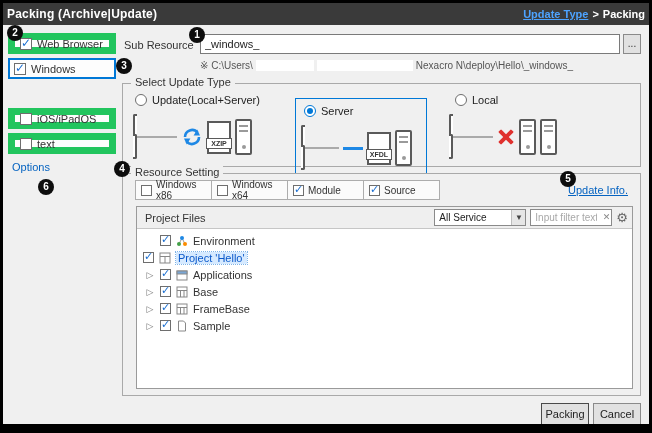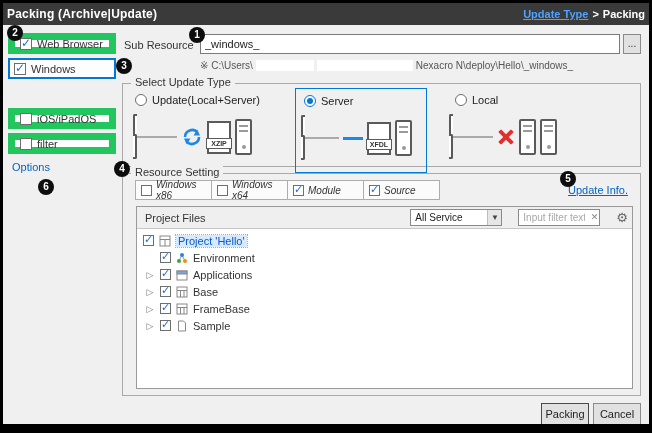--- a/index.html
+++ b/index.html
@@ -62,21 +62,21 @@
 
   
   .groupbox { position:absolute; border:1px solid #a9a9a9; background:#f0f0f0; }
   .groupbox .group-label { position:absolute; left:8px; top:-8px; background:#f0f0f0;
         padding:0 4px; font-size:11px; color:#333; }
   .gb-update { left:119px; top:80px; width:519px; height:84px; }
   .gb-resource { left:119px; top:170px; width:519px; height:223px; }
 
   .radio-row { position:absolute; display:flex; align-items:center; gap:5px;
         font-size:11px; color:#222; cursor:pointer; }
-  .server-box { position:absolute; left:172px; top:4px; width:132px; height:85px;
+  .server-box { position:absolute; left:172px; top:14px; width:132px; height:85px;
         border:1px solid #0078d7; }
   .icon-row { position:absolute; display:flex; align-items:center; gap:4px; }
 
   
   .monitor { width:44px; position:relative; flex:0 0 auto; }
   .monitor .screen { width:44px; height:27px; border:2px solid #5a5a5a; background:#fff;
         border-radius:2px; padding:2px; }
   .monitor .screen i { display:block; width:100%; height:100%; background:#e2e2e2;
         border:1px solid #aaa; }
   .monitor .neck { width:10px; height:4px; background:#777; margin:0 auto; }
@@ -99,33 +99,33 @@
   .bluelink { width:20px; height:3px; background:#1e88e5; flex:0 0 auto; }
   .redx { position:relative; width:18px; height:18px; flex:0 0 auto; }
   .redx::before, .redx::after { content:""; position:absolute; left:0; top:7px;
         width:18px; height:4px; background:#e0312e; border-radius:1px; }
   .redx::before { transform:rotate(45deg); } .redx::after { transform:rotate(-45deg); }
 
   
   .res-checks { position:absolute; left:12px; top:6px; display:flex; }
   .res-cell { width:77px; height:20px; border:1px solid #adadad; margin-left:-1px;
         background:#fbfbfb; display:flex; align-items:center; gap:4px; padding-left:5px;
-        font-size:10px; color:#333; cursor:pointer;font-style:italic; }
+        font-size:10px; color:#333; cursor:pointer; }
   .res-cell:first-child { margin-left:0; }
   .update-info { position:absolute; right:12px; top:10px; font-size:11px; color:#0563c1;
         text-decoration:underline; cursor:pointer; }
 
   
   .proj-panel { position:absolute; left:13px; top:32px; width:497px; height:183px;
         border:1px solid #9a9a9a; background:#fff; }
   .proj-header { position:relative; height:22px; background:#efefef;
         border-bottom:1px solid #c6c6c6; display:flex; align-items:center; padding:0 5px;
         font-size:11px; color:#333; }
   .proj-title { margin-left:3px; }
-  .hdr-right { position:absolute; right:4px; top:2px; display:flex; align-items:center; gap:16px; }
+  .hdr-right { position:absolute; right:4px; top:2px; display:flex; align-items:center; gap:4px; }
   .combo { width:92px; height:17px; background:#fff; border:1px solid #8a8a8a;
         display:flex; align-items:center; justify-content:space-between; font-size:10px;
         color:#222; padding-left:4px; cursor:pointer; }
   .combo .arrow-box { width:14px; height:100%; background:#e6e6e6; border-left:1px solid #bdbdbd;
         display:flex; align-items:center; justify-content:center; font-size:8px; color:#444; }
   .filter-wrap { position:relative; width:82px; height:17px; }
   .filter-input { width:100%; height:100%; border:1px solid #8a8a8a; font-size:10px;
         padding:0 14px 0 4px; font-family:"Liberation Sans",sans-serif; color:#222; }
   .filter-input::placeholder { color:#a8a8a8; }
   .filter-clear { position:absolute; right:2px; top:2px; font-size:9px; color:#888;
@@ -173,21 +173,21 @@
   <div class="side-item selected" style="top:55px">
     <span class="cb checked"></span>
     <span>Windows</span>
   </div>
   <div class="side-item" style="top:105px">
     <span class="cb"></span>
     <span>iOS/iPadOS</span>
   </div>
   <div class="side-item" style="top:130px">
     <span class="cb"></span>
-    <span>filter</span>
+    <span>text</span>
   </div>
   <span class="options-link">Options</span>
 
   <span class="subdir-label">Sub Resource</span>
   <input class="subdir-input" type="text" value="_windows_" style="">
   <button class="browse-btn">...</button>
   <div class="path-note">
     <span>※ C:\Users\</span>
     <span class="redact r1"></span>
     <span class="redact r2"></span>
@@ -278,43 +278,43 @@
           </span>
           <span class="filter-wrap">
             <input class="filter-input" type="text" placeholder="Input filter text" style="">
             <span class="filter-clear">✕</span>
           </span>
           <span class="gear">⚙</span>
         </span>
       </div>
 
       <div class="tree">
-        <div class="tree-row">
-          <span class="cb sm checked"></span>
-          <span class="tico">
-            <svg width="12" height="12">
-                <rect x="1" y="1" width="10" height="10" fill="#fff" stroke="#888"></rect>
-                <line x1="1" y1="4.5" x2="11" y2="4.5" stroke="#888"></line>
-                <line x1="6" y1="4.5" x2="6" y2="11" stroke="#888"></line>
-              </svg>
-          </span>
-          <span class="tree-label selected">Project 'Hello'</span>
-        </div>
         <div class="tree-row child">
           <span class="twisty">▷</span>
           <span class="cb sm checked"></span>
           <span class="tico">
             <svg width="12" height="12">
                 <path d="M6 3 L3 9 M6 3 L9 9" stroke="#999" fill="none"></path>
                 <circle cx="6" cy="3" r="2" fill="#1e88e5"></circle>
                 <circle cx="3" cy="9" r="2" fill="#43a047"></circle>
                 <circle cx="9" cy="9" r="2" fill="#fb8c00"></circle>
               </svg>
           </span>
           <span class="tree-label">Environment</span>
+        </div>
+        <div class="tree-row">
+          <span class="cb sm checked"></span>
+          <span class="tico">
+            <svg width="12" height="12">
+                <rect x="1" y="1" width="10" height="10" fill="#fff" stroke="#888"></rect>
+                <line x1="1" y1="4.5" x2="11" y2="4.5" stroke="#888"></line>
+                <line x1="6" y1="4.5" x2="6" y2="11" stroke="#888"></line>
+              </svg>
+          </span>
+          <span class="tree-label selected">Project 'Hello'</span>
         </div>
         <div class="tree-row child">
           <span class="twisty show">▷</span>
           <span class="cb sm checked"></span>
           <span class="tico">
             <svg width="12" height="12">
                 <rect x="1" y="2" width="10" height="9" fill="#fff" stroke="#888"></rect>
                 <rect x="1" y="2" width="10" height="3" fill="#7aa7d6" stroke="#888"></rect>
               </svg>
           </span>

